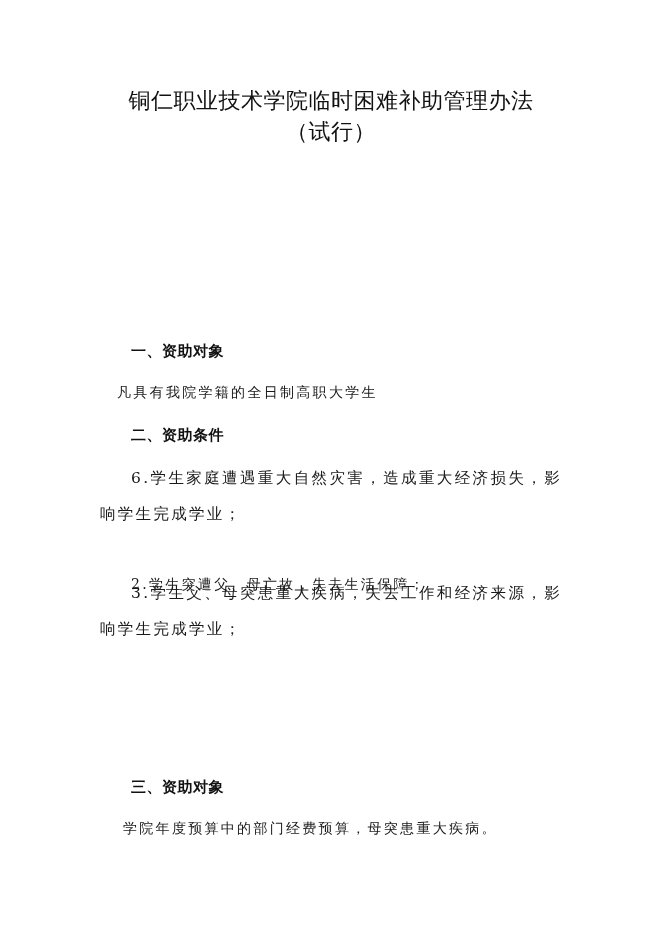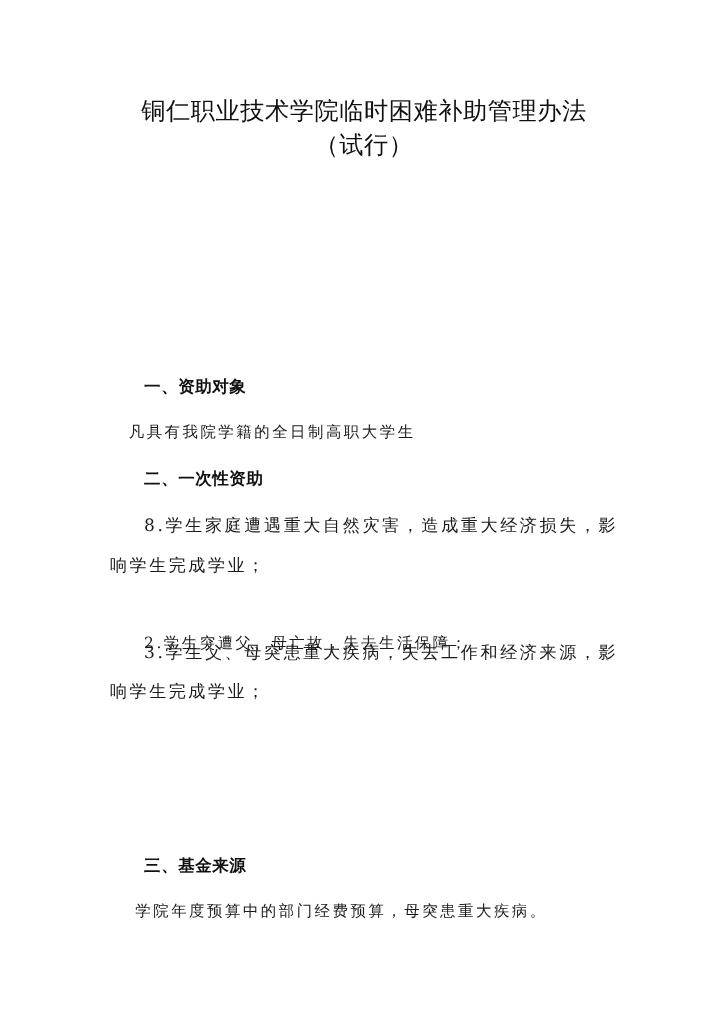--- a/index.html
+++ b/index.html
@@ -22,21 +22,21 @@
 <body>
 
 <div class="page">
   <div class="title t2">（试行）</div>
   <div class="title t1">铜仁职业技术学院临时困难补助管理办法</div>
 
 
   <div class="head" style="top:342px;">一、资助对象</div>
   <div class="line" style="left:117px; top:384px;">凡具有我院学籍的全日制高职大学生</div>
 
-  <div class="head" style="top:426px;">二、一次性资助</div>
+  <div class="head" style="top:426px;">二、资助条件</div>
 
-  <div class="para indent" style="top:460px;">8.学生家庭遭遇重大自然灾害，造成重大经济损失，影响学生完成学业；</div>
+  <div class="para indent" style="top:460px;">6.学生家庭遭遇重大自然灾害，造成重大经济损失，影响学生完成学业；</div>
   <div class="line" style="left:131px; top:576px;">2.学生突遭父、母亡故，失去生活保障；</div>
   <div class="para indent" style="top:575px;">3.学生父、母突患重大疾病，失去工作和经济来源，影响学生完成学业；</div>
 
-  <div class="head" style="top:778px;">三、基金来源</div>
+  <div class="head" style="top:778px;">三、资助对象</div>
   <div class="line" style="left:123px; top:820px;">学院年度预算中的部门经费预算，母突患重大疾病。</div>
 </div>
 
 </body></html>

